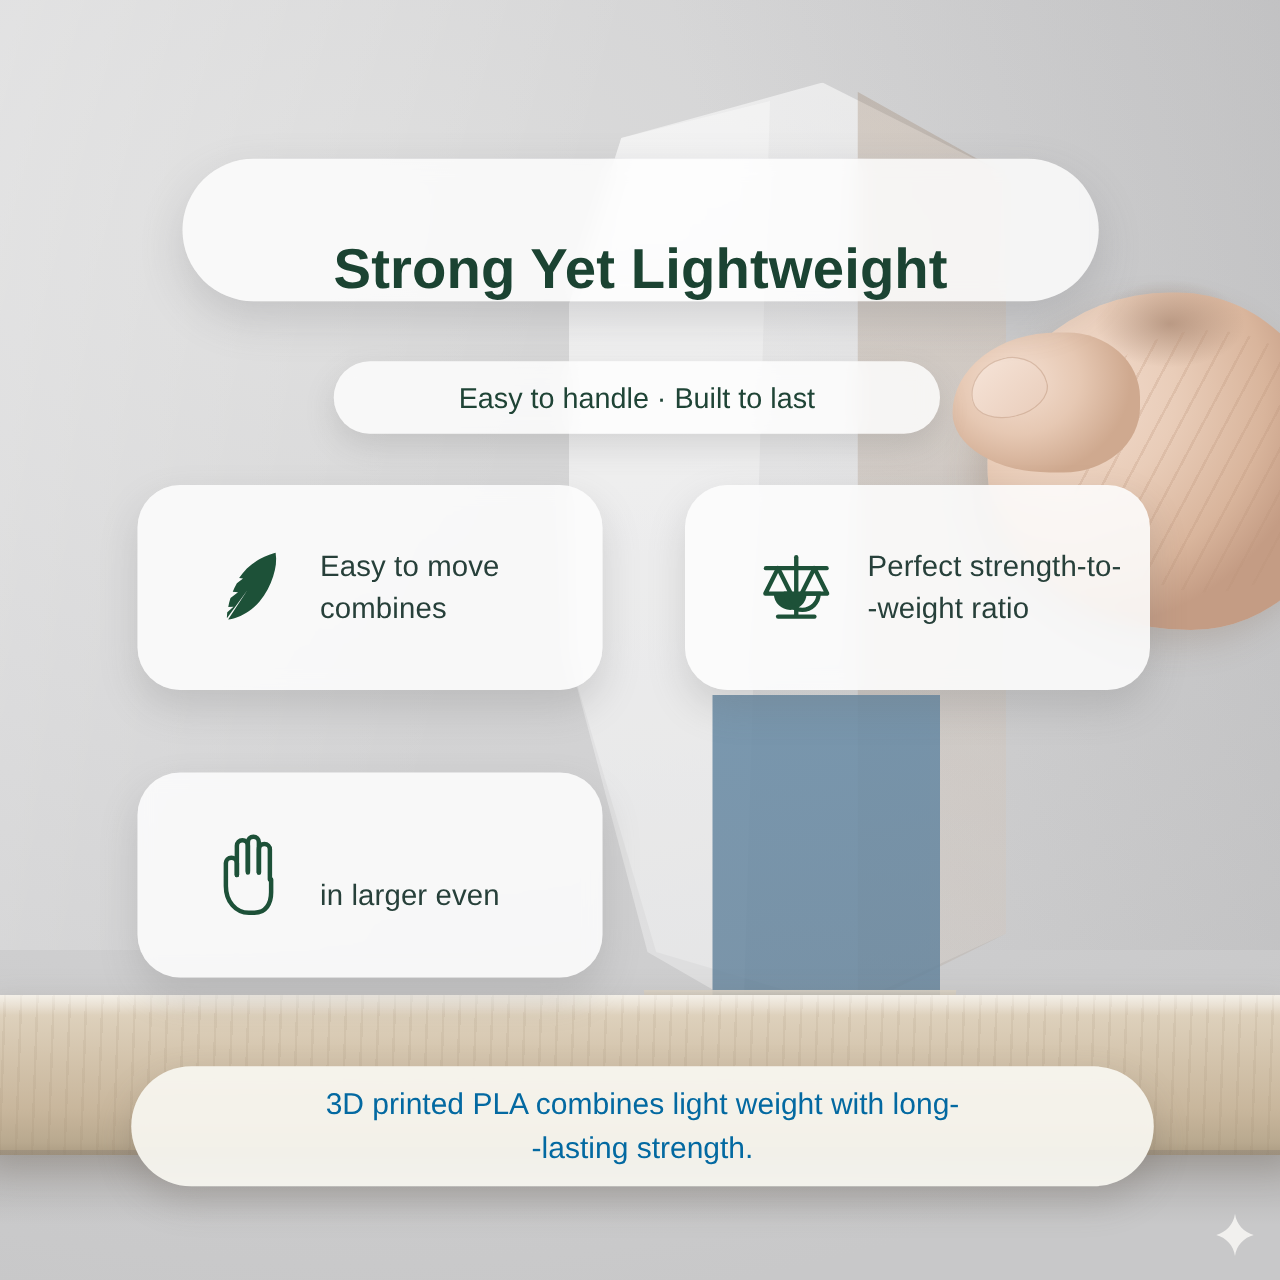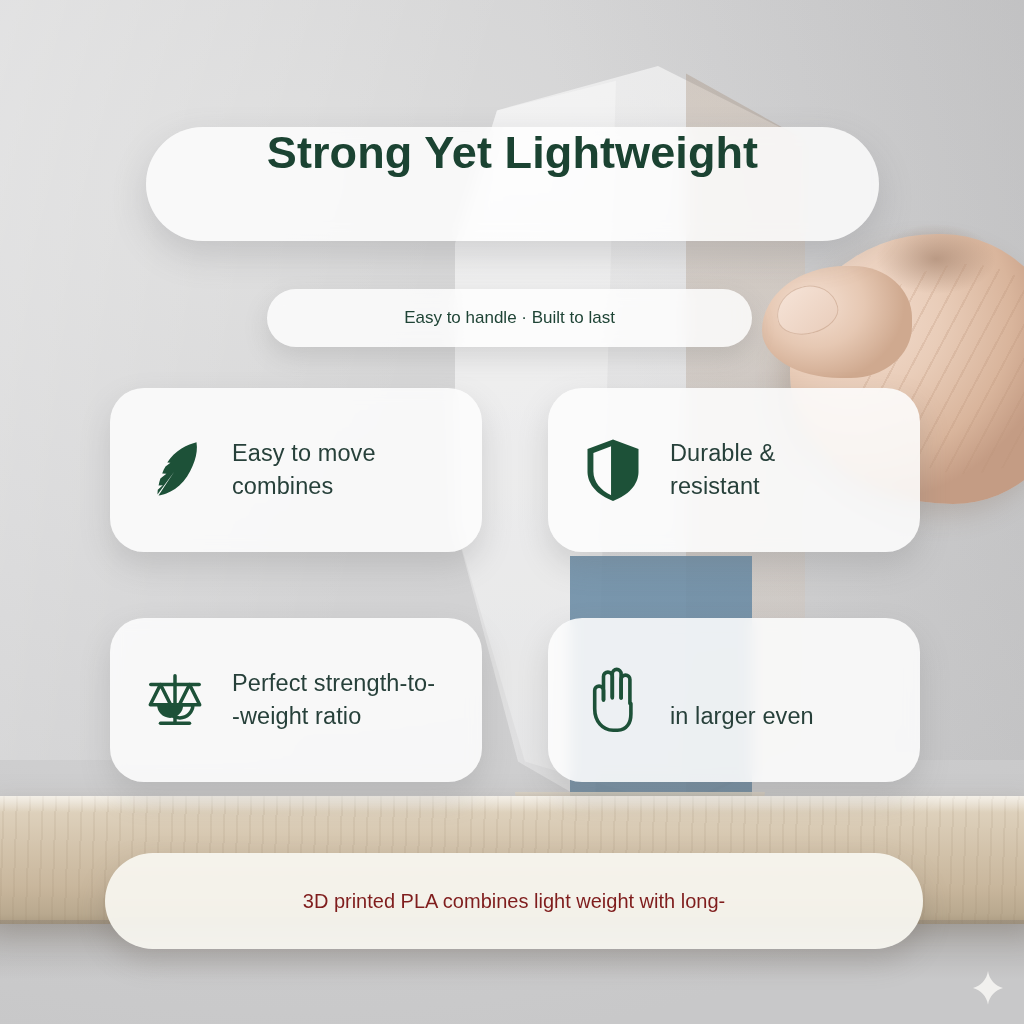--- a/index.html
+++ b/index.html
@@ -136,42 +136,42 @@
 
   
   .title-pill {
     position: absolute;
     left: 146px; top: 127px;
     width: 733px; height: 114px;
     border-radius: 57px;
     background: rgba(255,255,255,.80);
     backdrop-filter: blur(8px);
     box-shadow: 0 14px 34px rgba(110,110,112,.24);
-    display: flex; align-items: flex-start; justify-content: center;
+    display: flex; align-items: flex-end; justify-content: center;
   }
   .title-text {
     font-size: 45px;
     font-weight: 700;
     letter-spacing: .1px;
     color: #1b4332;
     white-space: nowrap;
   }
 
   .subtitle-pill {
     position: absolute;
     left: 267px; top: 289px;
     width: 485px; height: 58px;
     border-radius: 29px;
     background: rgba(255,255,255,.80);
     backdrop-filter: blur(8px);
     box-shadow: 0 10px 24px rgba(110,110,112,.20);
     display: flex; align-items: center; justify-content: center;
   }
   .subtitle-text {
-    font-size: 17px;
+    font-size: 23px;
     font-weight: 400;
     color: #1f4436;
     white-space: nowrap;
   }
 
   .cards {
     position: absolute;
     left: 110px; top: 388px;
     width: 810px;
     display: grid;
@@ -181,21 +181,21 @@
     row-gap: 66px;
   }
   .card {
     position: relative;
     border-radius: 34px;
     background: rgba(253,253,253,.88);
     backdrop-filter: blur(7px);
     box-shadow: 0 14px 30px rgba(108,108,110,.22);
     display: flex;
     align-items: center;
-    padding: 0 20px 0 34px;
+    padding: 0 20px 0 58px;
     box-sizing: border-box;
     gap: 26px;
   }
   .card-icon {
     flex: 0 0 auto;
     width: 62px; height: 66px;
     display: flex; align-items: center; justify-content: center;
   }
   .card-icon svg { display: block; }
   .card-label {
@@ -210,23 +210,23 @@
     left: 105px; top: 853px;
     width: 818px; height: 96px;
     border-radius: 48px;
     background: rgba(248,246,240,.93);
     backdrop-filter: blur(6px);
     box-shadow: 0 12px 28px rgba(110,105,96,.28);
     display: flex; align-items: center; justify-content: center;
     text-align: center;
   }
   .footer-text {
-    font-size: 20px;
+    font-size: 24px;
     line-height: 35px;
-    color: #7f1d1d;
+    color: #0369a1;
     max-width: 700px;
   }
 
   .sparkle {
     position: absolute;
     left: 969px; top: 969px;
     width: 38px; height: 38px;
   }
 </style>
 </head>
@@ -275,33 +275,20 @@
           <path fill="#1d5138" d="M50.5 3.2c-3.8 1.1-9.8 3.1-15 6.3-5.9 3.6-10.7 8.4-14.2 13.9l3.1.3-4.9 3.9c-1.3 2.2-2.4 4.5-3.3 6.8l4.2.3-6 4.7c-.8 2.4-1.4 4.8-1.8 7.1l4.2-.2-5 4.5c-.2 1.8-.3 3.4-.3 4.8L28 32.9 12.5 56.5c2.2-.3 4.9-.9 7.8-2 5.6-2.1 11.9-6 17.2-12.2 5.2-6.1 8.8-13.5 11-20.2 2.2-6.7 3-12.6 2-18.9z"></path>
           <path fill="#f7f7f7" d="M49.2 6.1 11.9 55.9l-1.3-1 37.3-49.8z" opacity="0"></path>
         </svg>
       </div>
       <div class="card-label">
         <span>Easy to move</span><br>
         <span>combines</span>
       </div>
     </div>
 
-    <div class="card">
-      <div class="card-icon">
-        <svg width="58" height="64" viewBox="0 0 58 64" aria-hidden="true">
-          <path fill="#1d5138" d="M29 1.5 3.5 11v22.6c0 13.2 10.4 23.9 25.5 29.4 15.1-5.5 25.5-16.2 25.5-29.4V11L29 1.5z"></path>
-          <path fill="#fbfbfb" d="M27.2 8.2 9.4 14.9v18.7c0 10.3 7.4 18.8 17.8 23.7V8.2z"></path>
-          <rect x="27.2" y="8.2" width="2.6" height="49.1" fill="#1d5138"></rect>
-        </svg>
-      </div>
-      <div class="card-label">
-        <span>Durable &amp;</span><br>
-        <span>resistant</span>
-      </div>
-    </div>
 
     <div class="card">
       <div class="card-icon">
         <svg width="64" height="62" viewBox="0 0 64 62" aria-hidden="true">
           <g fill="none" stroke="#1d5138" stroke-width="3.6" stroke-linecap="round" stroke-linejoin="round">
             <line x1="32" y1="6" x2="32" y2="54"></line>
             <line x1="7" y1="15" x2="57" y2="15"></line>
             <line x1="17" y1="55" x2="47" y2="55"></line>
             <path d="M7 15 L17.5 36 H-3.5 Z" transform="translate(10,0)"></path>
             <path d="M57 15 L67.5 36 H46.5 Z" transform="translate(-10,0)"></path>
@@ -331,20 +318,21 @@
         <br>
         <span>in larger even</span>
       </div>
     </div>
 
   </div>
 
   <div class="footer-pill">
     <div class="footer-text">
       <span>3D printed PLA combines light weight with long-</span><br>
+      <span>-lasting strength.</span>
     </div>
   </div>
 
   <div class="sparkle">
     <svg width="38" height="38" viewBox="0 0 38 38" aria-hidden="true">
       <path fill="#f1f0ee" d="M19 2c1.1 8.6 7.4 15 15 16.9-7.6 1.9-13.9 8.3-15 16.9-1.1-8.6-7.4-15-15-16.9C11.6 17 17.9 10.6 19 2z"></path>
     </svg>
   </div>
 
 </div>

